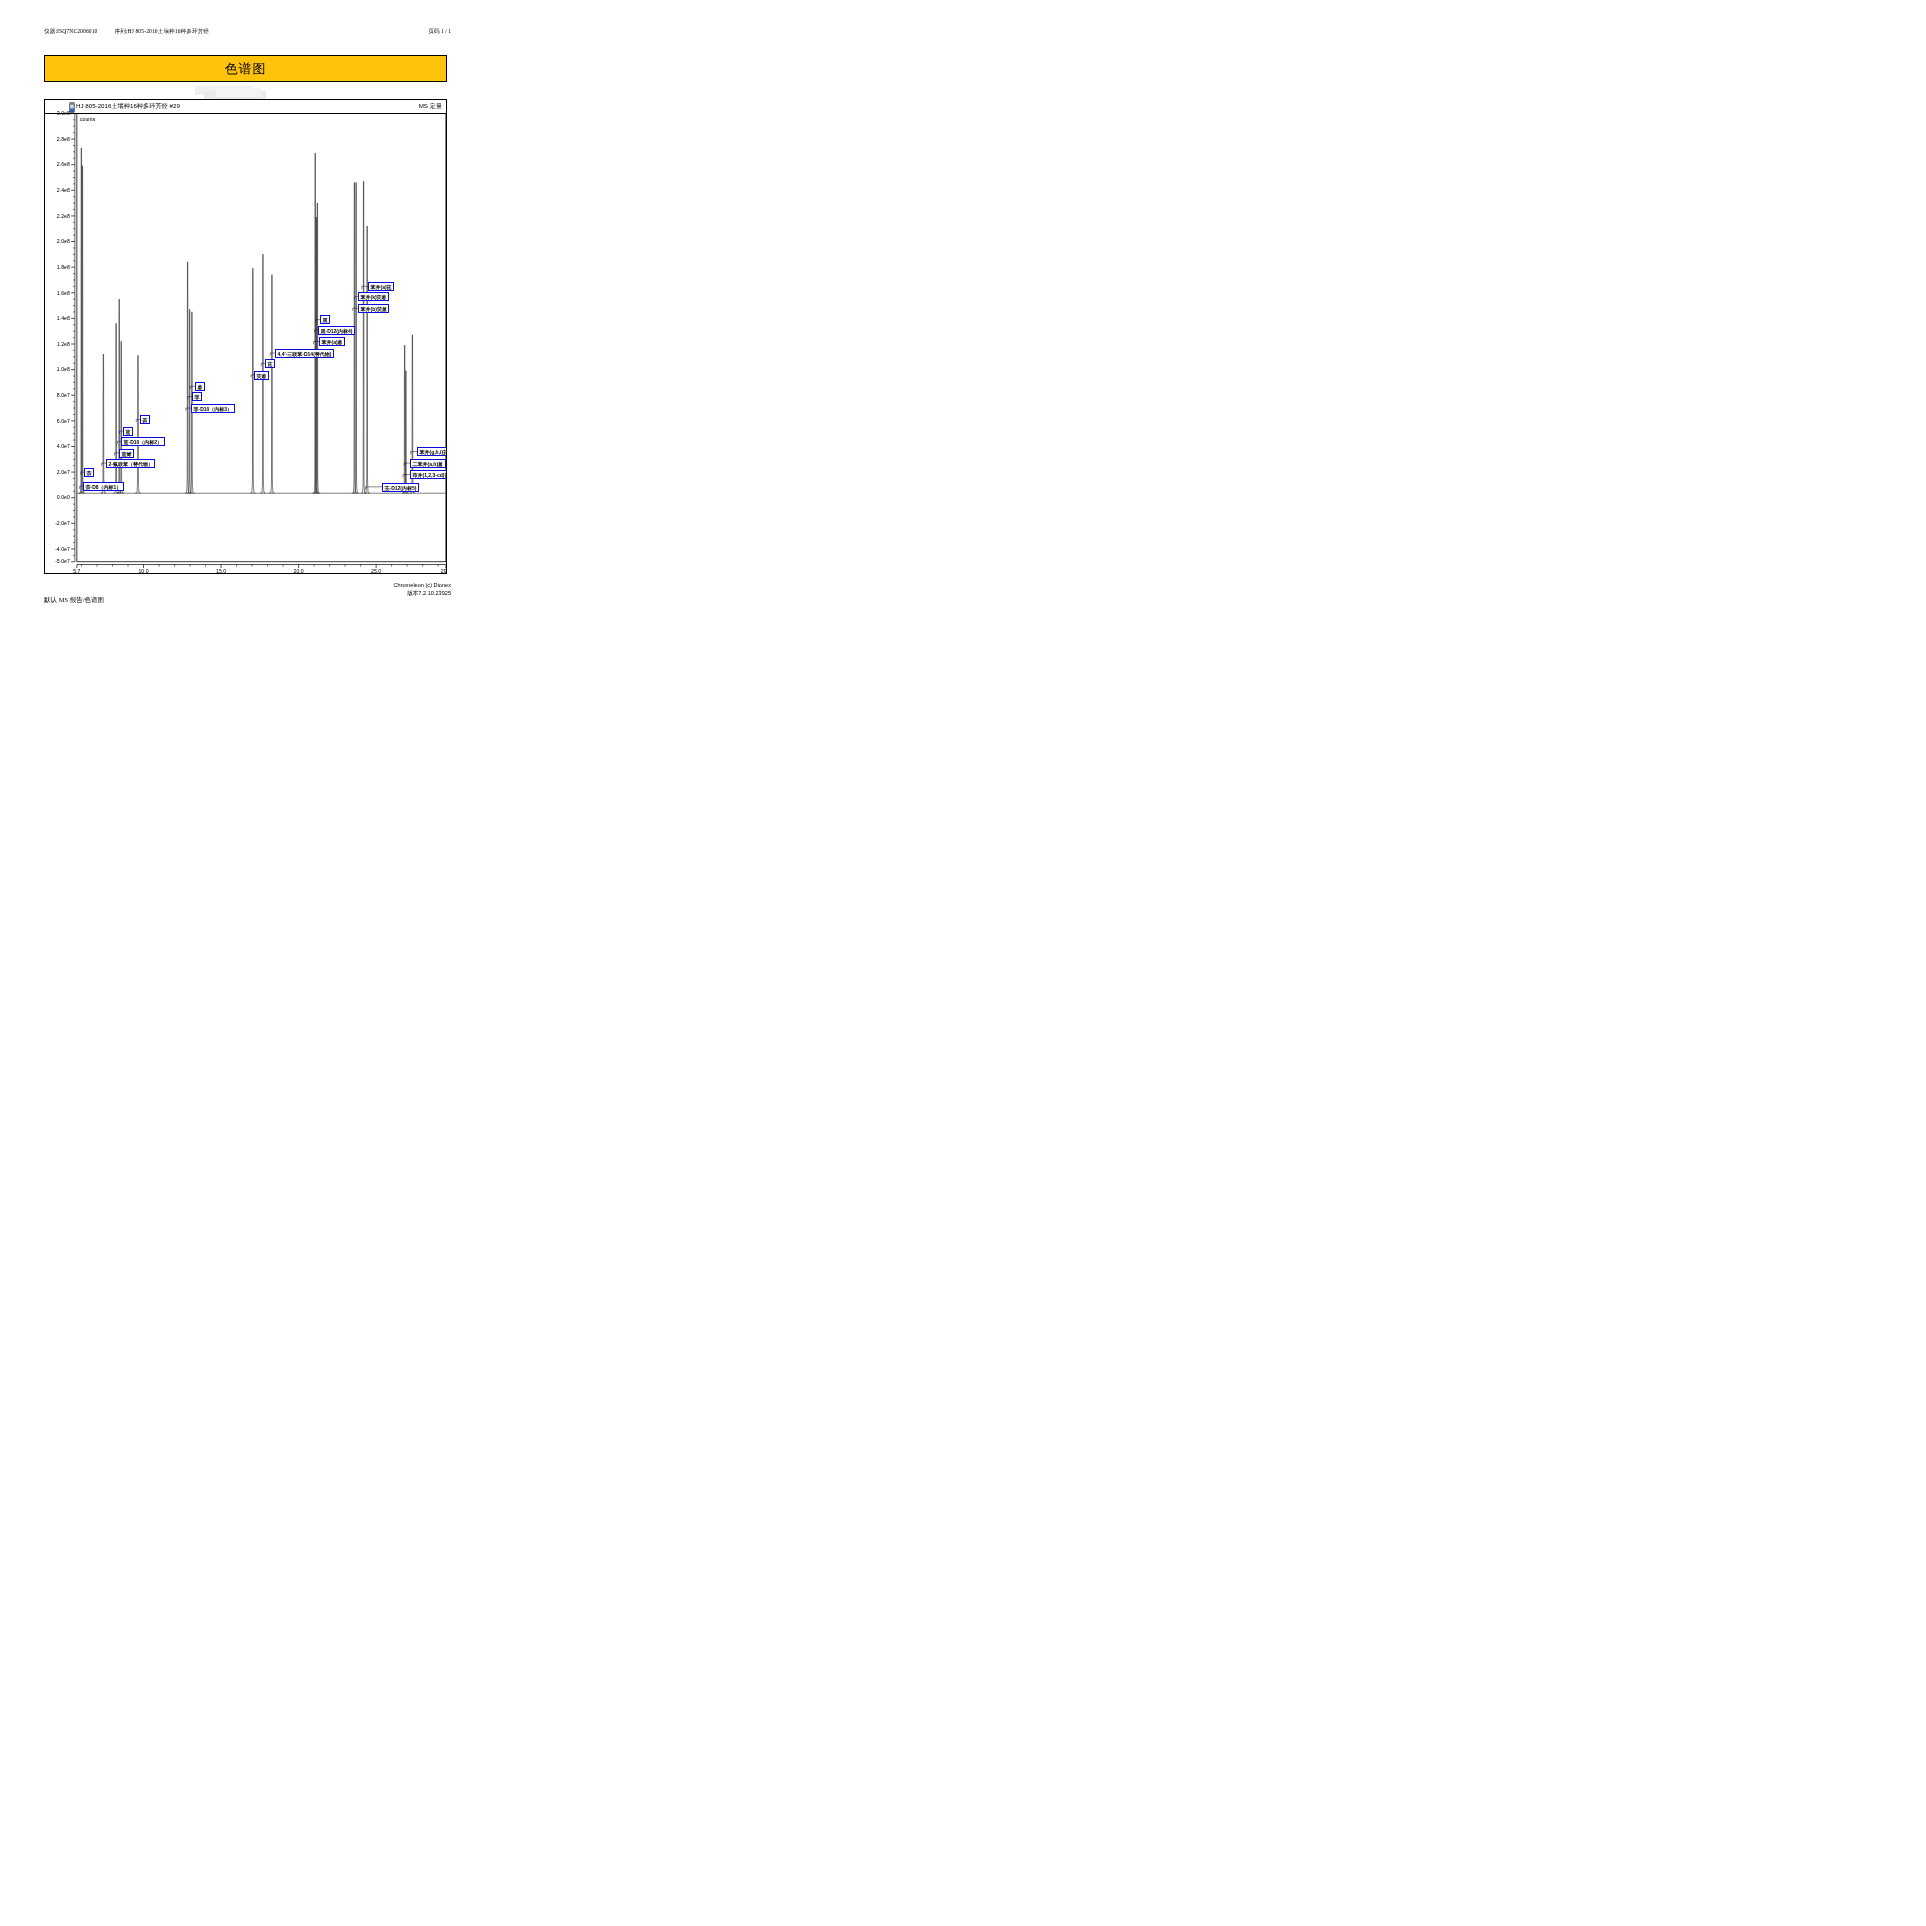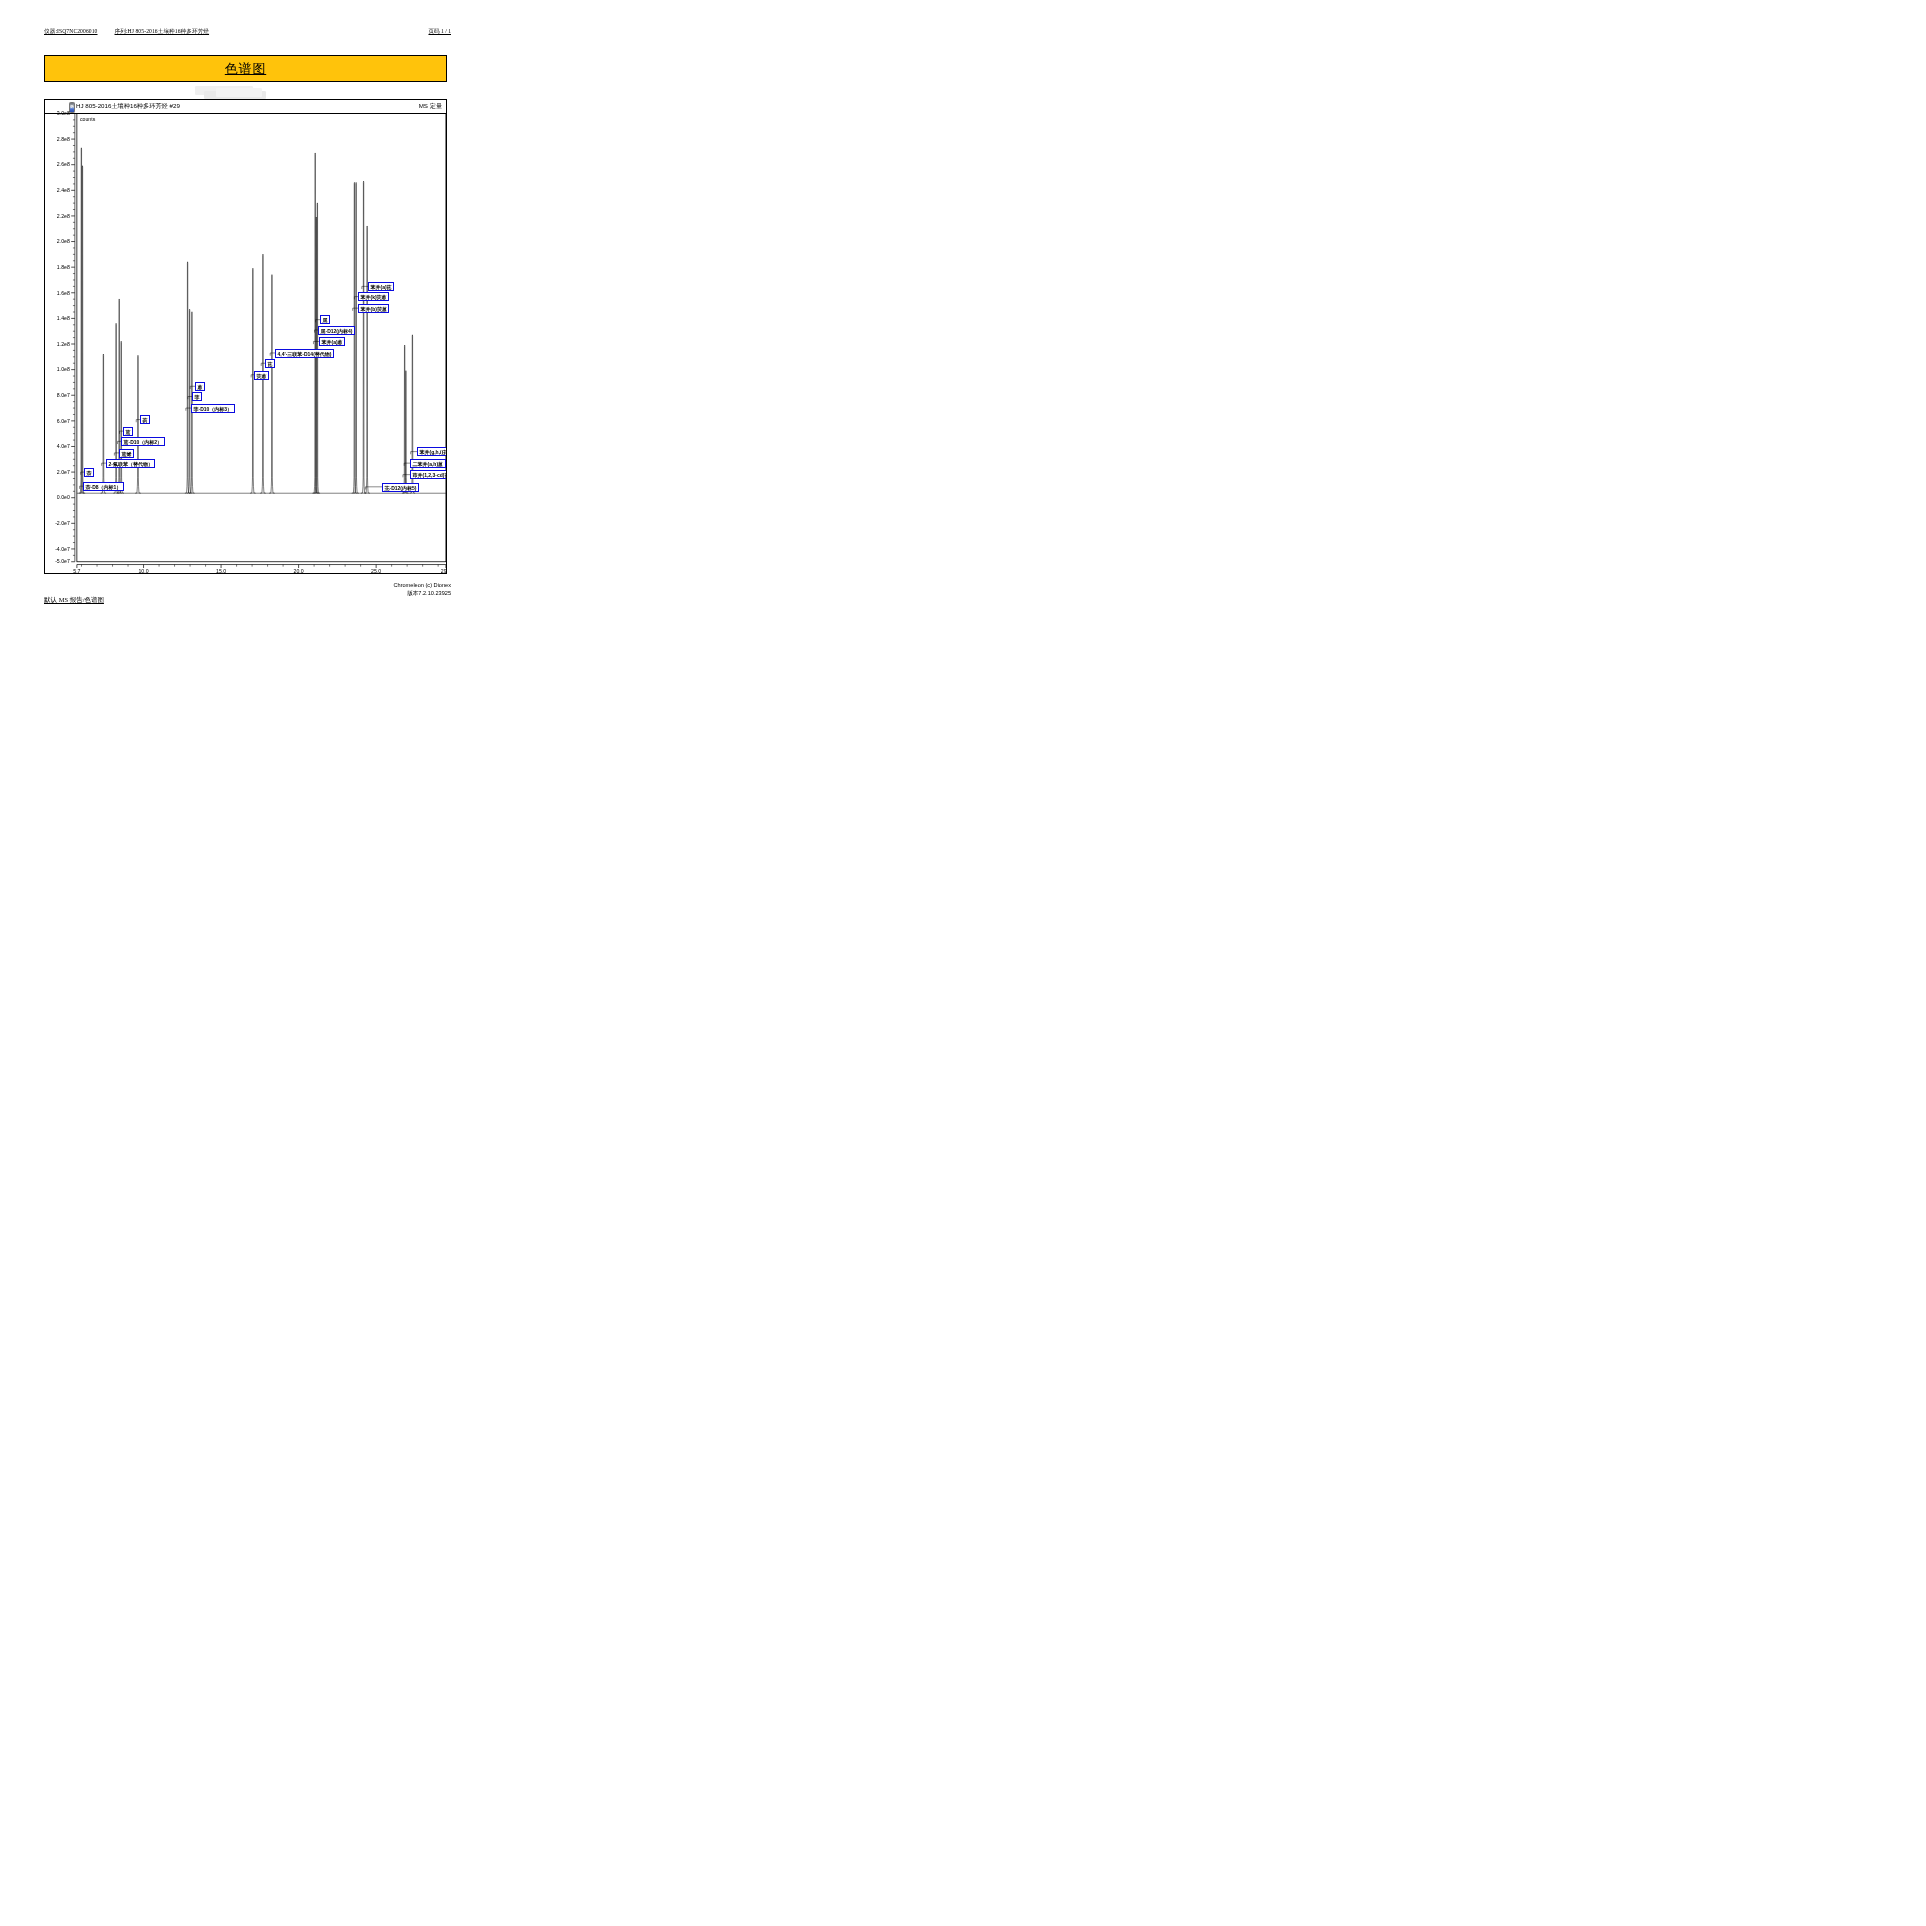--- a/index.html
+++ b/index.html
@@ -1,19 +1,19 @@
 <!DOCTYPE html>
 <html style="font-size:6.2px"><head>
 <meta charset="utf-8">
 <meta name="viewport" content="width=1275">
 <style>
   html,body{margin:0;padding:0;background:#ffffff;}
   #page{position:relative;width:491px;height:636px;background:#fff;overflow:hidden;
         font-family:"Liberation Sans",sans-serif;color:#000;}
-  .serif{font-family:"Liberation Serif","DejaVu Serif",serif;text-decoration:underline;}
+  .serif{font-family:"Liberation Serif","DejaVu Serif",serif;}
   
   #hdr-left{position:absolute;left:44px;top:28px;font-size:5.6px;letter-spacing:0.1px;}
   #hdr-seq{margin-left:17px;}
   #hdr-right{position:absolute;right:40px;top:28px;font-size:5.6px;}
   
   #banner{position:absolute;left:44px;top:55px;width:403px;height:27px;box-sizing:border-box;
           background:#FFC30B;border:1.2px solid #000;display:flex;align-items:center;justify-content:center;}
   #banner .t{font-size:13px;letter-spacing:0.8px;}
   
   .smudge{position:absolute;border-radius:1.2px;}

